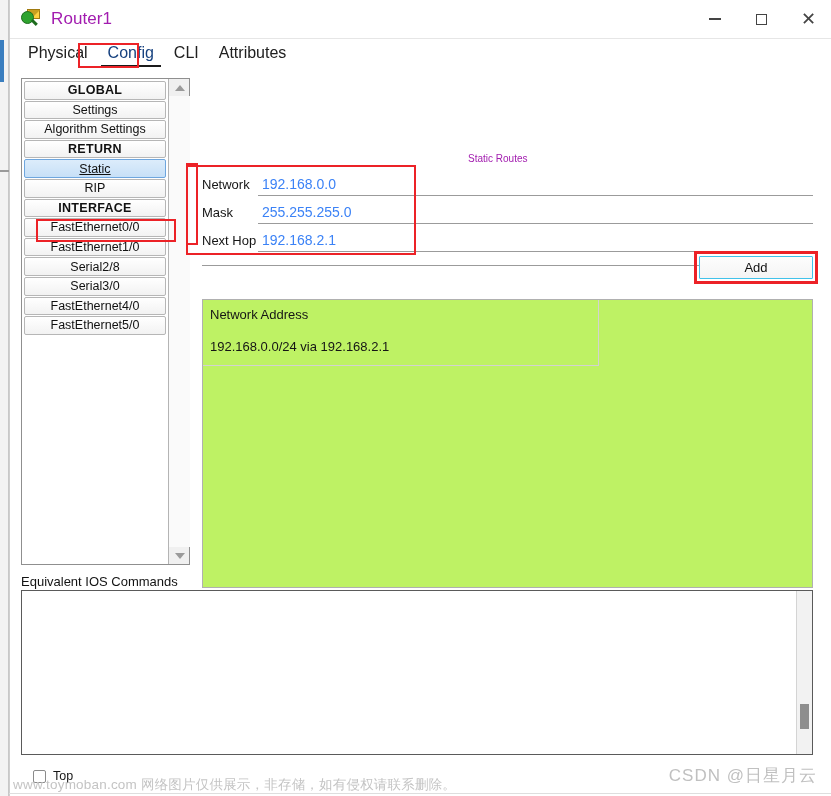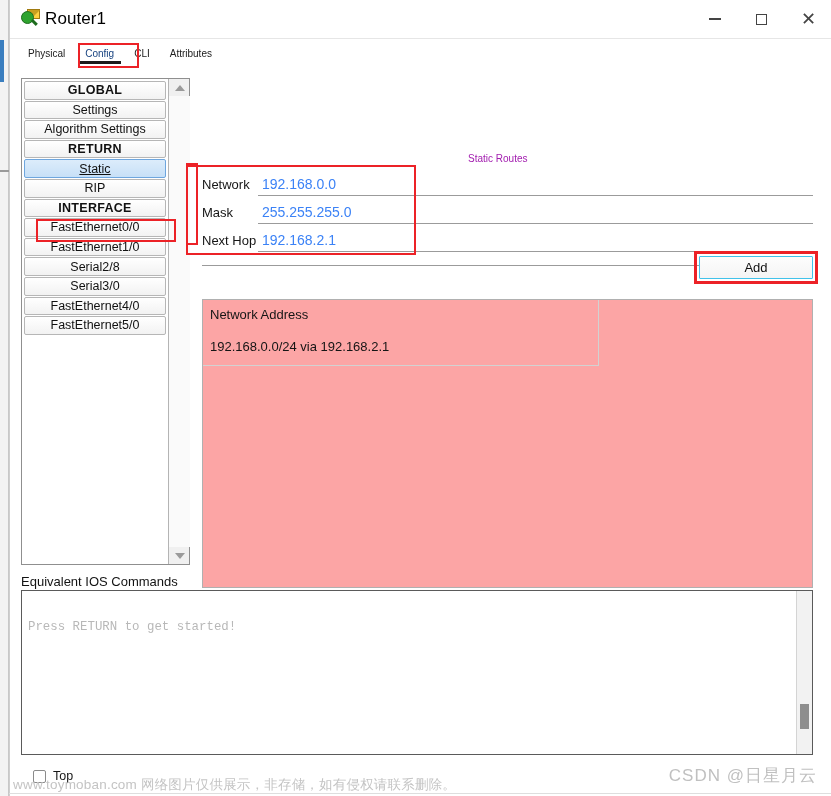--- a/index.html
+++ b/index.html
@@ -78,23 +78,23 @@
     border: 1px solid #a07a10;
   }
   .title-icon .env::after {
     content: ""; position: absolute; left: 0; top: 0;
     width: 0; height: 0;
     border-left: 6.5px solid transparent;
     border-right: 6.5px solid transparent;
     border-top: 6px solid #c9a020;
   }
   .title-text {
-    margin-left: 4px;
+    margin-left: 10px;
     font-size: 17px;
-    color: #000000;
+    color: #a21caf;
     letter-spacing: .1px;
   }
   .win-controls {
     margin-left: auto; display: flex; height: 39px;
   }
   .win-btn {
     width: 47px; height: 39px;
     display: flex; align-items: center; justify-content: center;
     color: #444; font-size: 15px;
   }
@@ -105,21 +105,21 @@
   
   .tabstrip {
     position: absolute; left: 0; top: 39px;
     width: 822px; height: 30px;
     background: #ffffff;
     display: flex; align-items: center;
     padding-left: 9px;
   }
   .tab {
     position: relative;
-    font-size: 10px;
+    font-size: 16px;
     color: #202020;
     padding: 3px 9px 5px 9px;
     margin-right: 2px;
     white-space: nowrap;
   }
   .tab.active { color: #16417f; }
   .tab.active .tab-underline {
     position: absolute; left: 2px; right: 2px; bottom: 0px;
     height: 2.5px; background: #1b1b1b;
   }
@@ -264,21 +264,21 @@
   .add-hl {
     position: absolute; left: 684px; top: 182px;
     width: 124px; height: 33px;
     border: 3px solid #ec2227; pointer-events: none;
   }
 
   
   .listbox {
     position: absolute; left: 192px; top: 230px;
     width: 611px; height: 289px;
-    background: #fca5a5;
+    background: #bef264;
     border: 1px solid #b0b0b0;
   }
   .listbox-col {
     position: absolute; left: 0; top: 0;
     width: 396px; height: 66px;
     border-right: 1px solid #d2d2d2;
     border-bottom: 1px solid #d2d2d2;
   }
   .lb-head {
     position: absolute; left: 7px; top: 7px;
@@ -523,21 +523,20 @@
         <div class="lb-row">192.168.0.0/24 via 192.168.2.1</div>
       </div>
 
       <div class="remove-btn">
         <span>Remove</span>
       </div>
 
       <div class="ios-label">Equivalent IOS Commands</div>
       <div class="ios-box">
         <div class="ios-text">
-          <div class="ios-line clipped">Press RETURN to get started!</div>
           <div class="ios-line"></div>
           <div class="ios-line"></div>
           
           
           
           
           
           
           
           

